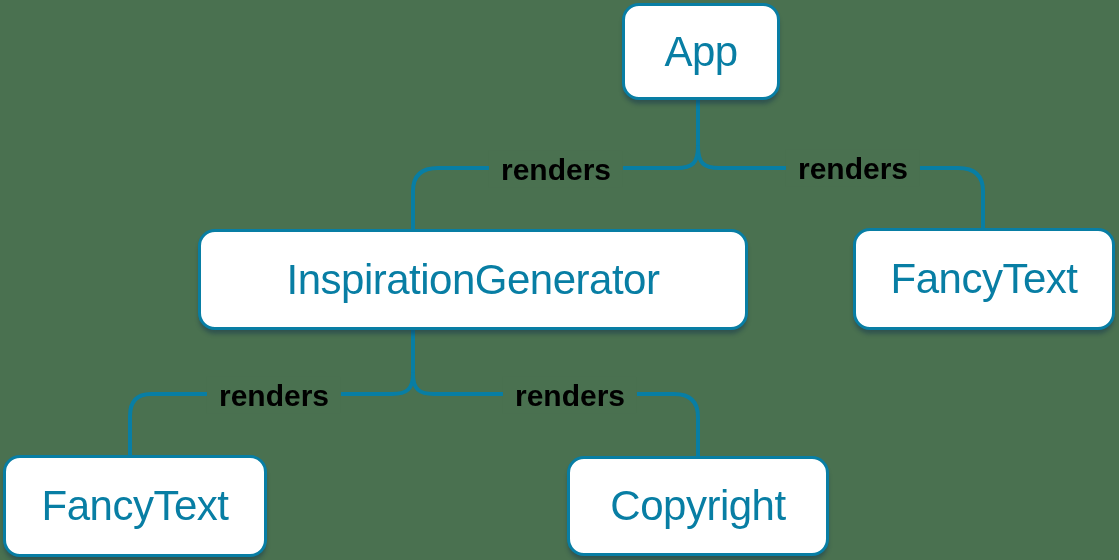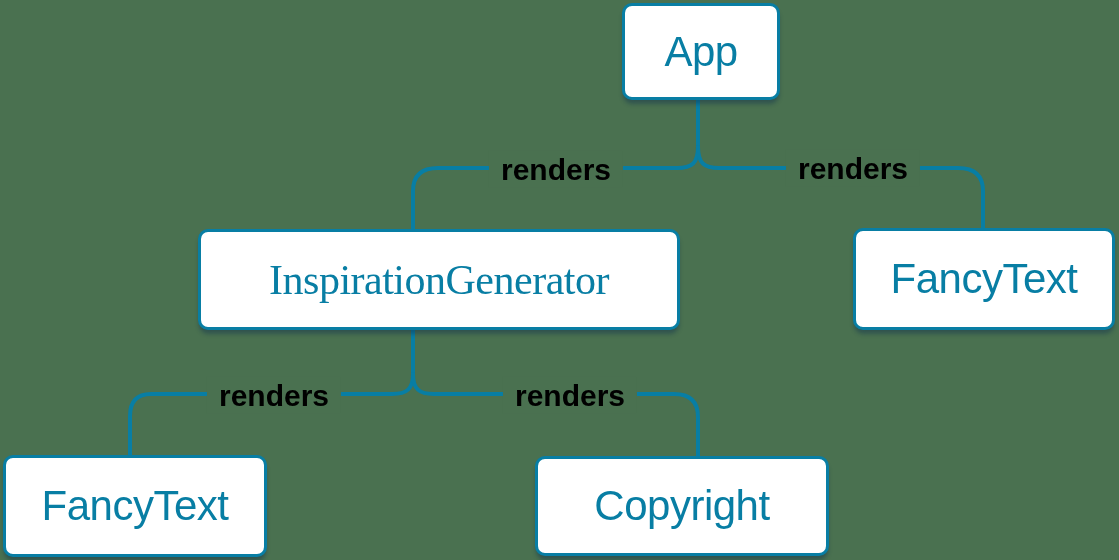--- a/index.html
+++ b/index.html
@@ -26,36 +26,36 @@
     stroke: #087EA4;
     stroke-width: 4;
     stroke-linecap: round;
     stroke-linejoin: round;
   }
   .node {
     position: absolute;
     box-sizing: border-box;
     background: #FFFFFF;
     border: 3.5px solid #087EA4;
-    border-radius: 10px;
+    border-radius: 17px;
     display: flex;
     align-items: center;
     justify-content: center;
     color: #087EA4;
     font-size: 42px;
     font-weight: 500;
     letter-spacing: -0.5px;
     box-shadow: 0 5px 4px -1px rgba(18, 48, 78, 0.45);
     white-space: nowrap;
   }
   .node-app                  { left: 622px; top: 3px;   width: 158px; height: 97px;  }
-  .node-inspiration          { left: 198px; top: 229px; width: 482px; height: 101px; font-family: Liberation Serif, serif; }
+  .node-inspiration          { left: 198px; top: 229px; width: 550px; height: 101px; }
   .node-fancytext-right      { left: 853px; top: 228px; width: 262px; height: 102px; }
   .node-fancytext-left       { left: 3px;   top: 455px; width: 264px; height: 102px; }
-  .node-copyright            { left: 535px; top: 456px; width: 294px; height: 100px; }
+  .node-copyright            { left: 567px; top: 456px; width: 262px; height: 100px; }
 
   .edge-label {
     position: absolute;
     transform: translate(-50%, -50%);
     background: #4A7150;
     color: #000000;
     font-size: 30px;
     font-weight: 700;
     padding: 2px 12px;
     line-height: 1.1;

